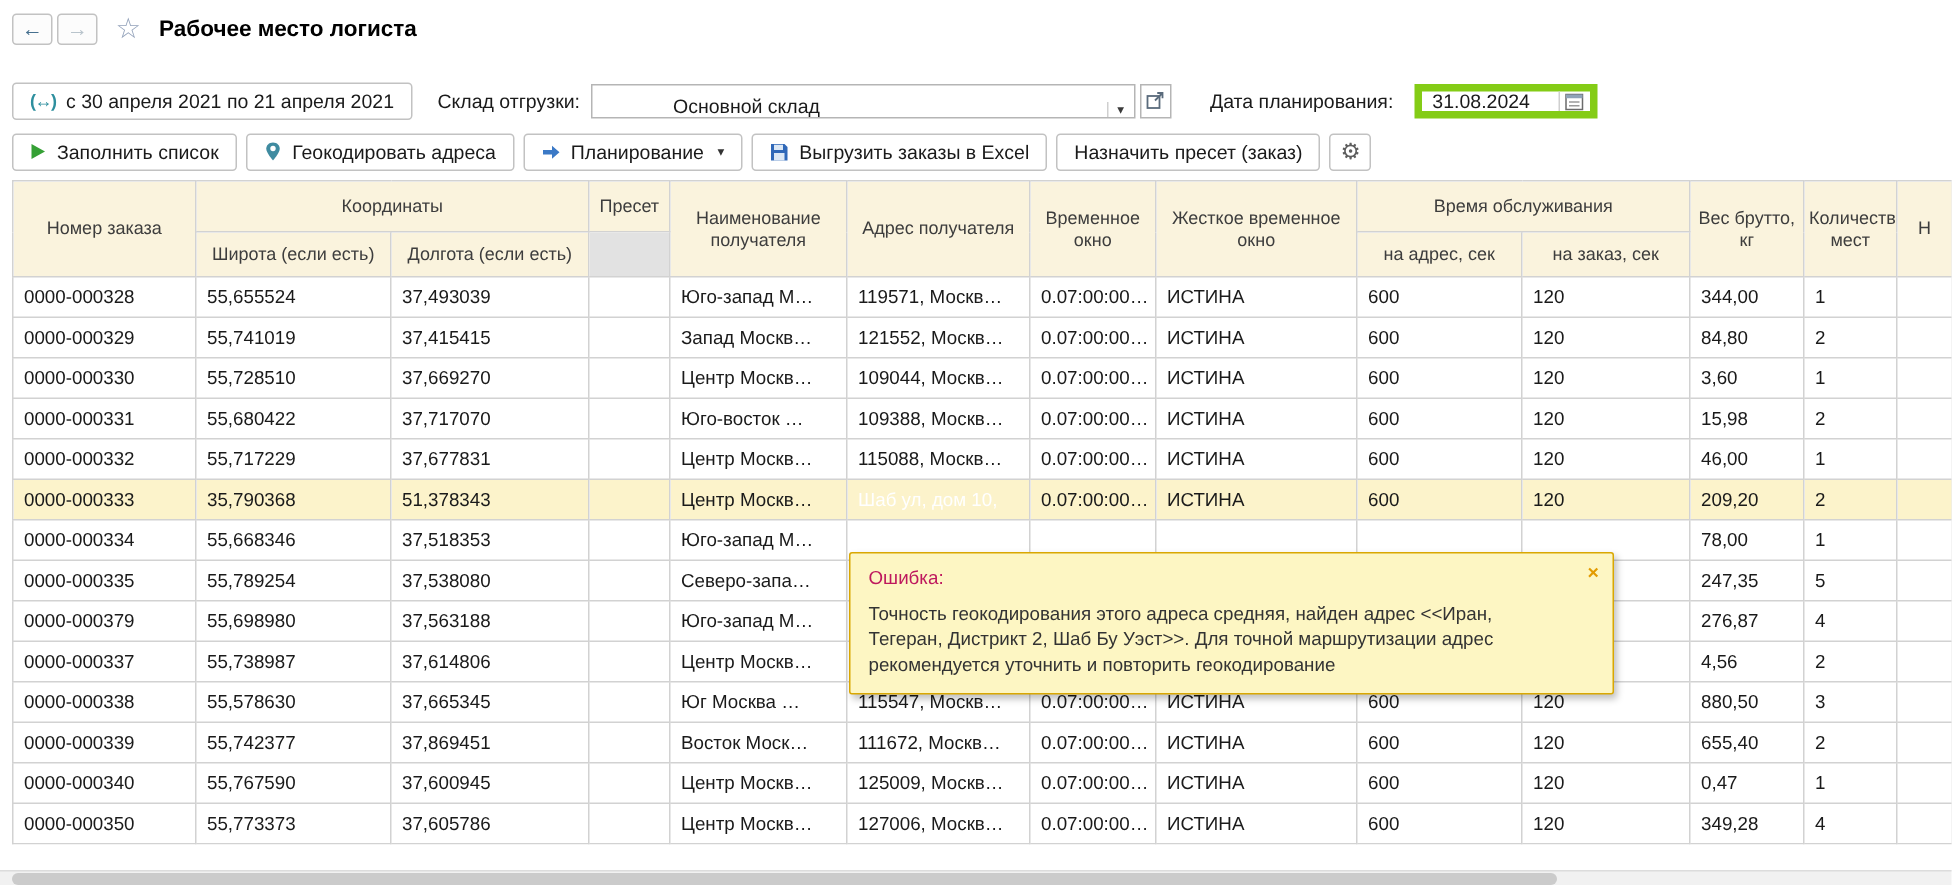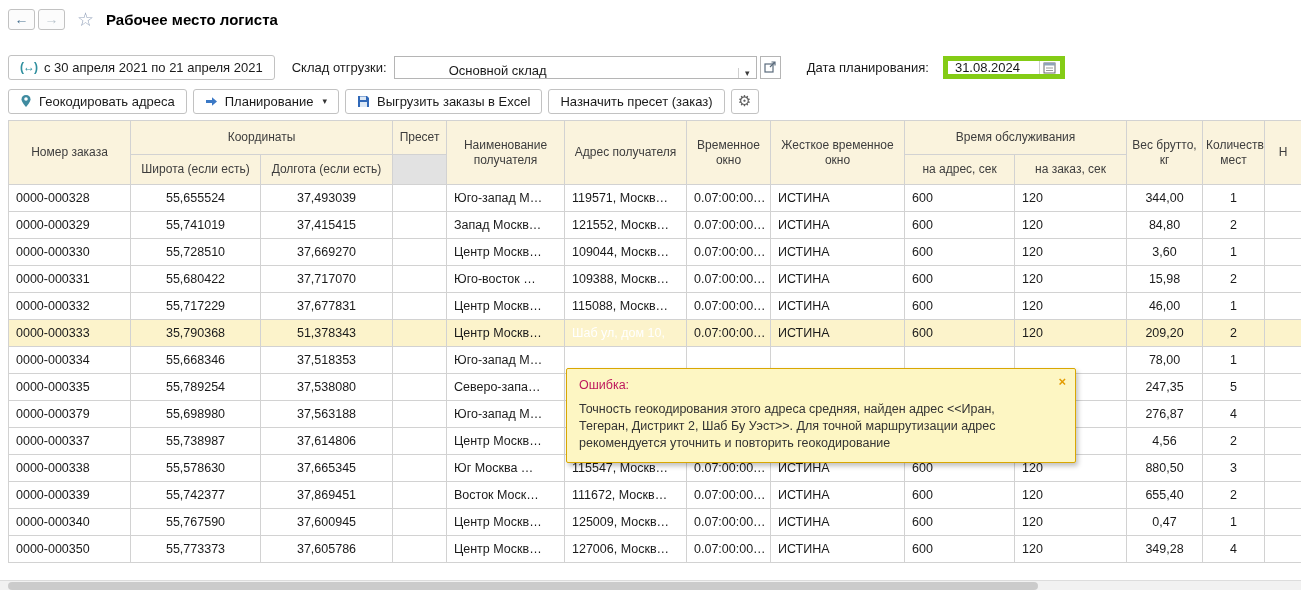--- a/index.html
+++ b/index.html
@@ -55,21 +55,21 @@
   table { border-collapse:collapse; table-layout:fixed; width:1293px; }
   th, td { border:1px solid #d2d2d2; overflow:hidden; white-space:nowrap; }
   thead th {
     background:#faf3dd; font-weight:normal; color:#3d3d3d; font-size:12px;
     text-align:center; vertical-align:middle; padding:2px 3px; line-height:1.2; white-space:normal; cursor:pointer;
   }
   thead tr.h1 th { height:34px; }
   thead tr.h2 th { height:30px; }
   th.preset-sub { background:#e2e2e2; }
   tbody td { height:27px; padding:2px 7px; font-size:12.5px; cursor:default; }
-  td.c-right { text-align:center; }
+  td.c-right { text-align:left; }
   tr.row-selected td { background:#fcf3cb; }
   td.cell-active { background:#3c69b0; color:#ffffff; }
 
   
   .tooltip {
     position:absolute; left:566px; top:368px; width:510px; z-index:10;
     background:#fdf6c3; border:1px solid #d9a702; border-radius:2px;
     box-shadow:2px 3px 5px rgba(0,0,0,0.25);
     padding:8px 30px 10px 12px; font-size:12.5px; line-height:1.35; color:#333;
   }
@@ -124,20 +124,26 @@
         <rect x="1" y="2" width="11" height="10" fill="#fff" stroke="#6b6b6b" stroke-width="1"></rect>
         <rect x="1" y="2" width="11" height="2.5" fill="#8fa3b8"></rect>
         <line x1="3" y1="7" x2="10" y2="7" stroke="#9a9a9a" stroke-width="1"></line>
         <line x1="3" y1="9.5" x2="10" y2="9.5" stroke="#9a9a9a" stroke-width="1"></line>
       </svg>
     </span>
   </div>
 </div>
 
 <div class="toolbar">
+  <div class="tb-btn">
+    <svg class="ico-svg" width="11" height="12" viewBox="0 0 11 12">
+      <path d="M1 1 L10 6 L1 11 Z" fill="#35a035"></path>
+    </svg>
+    <span>Заполнить список</span>
+  </div>
   <div class="tb-btn">
     <svg class="ico-svg" width="12" height="14" viewBox="0 0 12 14">
       <path d="M6 1 C3.2 1 1.5 3 1.5 5.2 C1.5 8 6 13 6 13 C6 13 10.5 8 10.5 5.2 C10.5 3 8.8 1 6 1 Z" fill="#3f8ba0"></path>
       <circle cx="6" cy="5" r="1.8" fill="#ffffff"></circle>
     </svg>
     <span>Геокодировать адреса</span>
   </div>
   <div class="tb-btn">
     <svg class="ico-svg" width="13" height="11" viewBox="0 0 13 11">
       <path d="M1 4 H7 V1.2 L12 5.5 L7 9.8 V7 H1 Z" fill="#3b79c6"></path>

